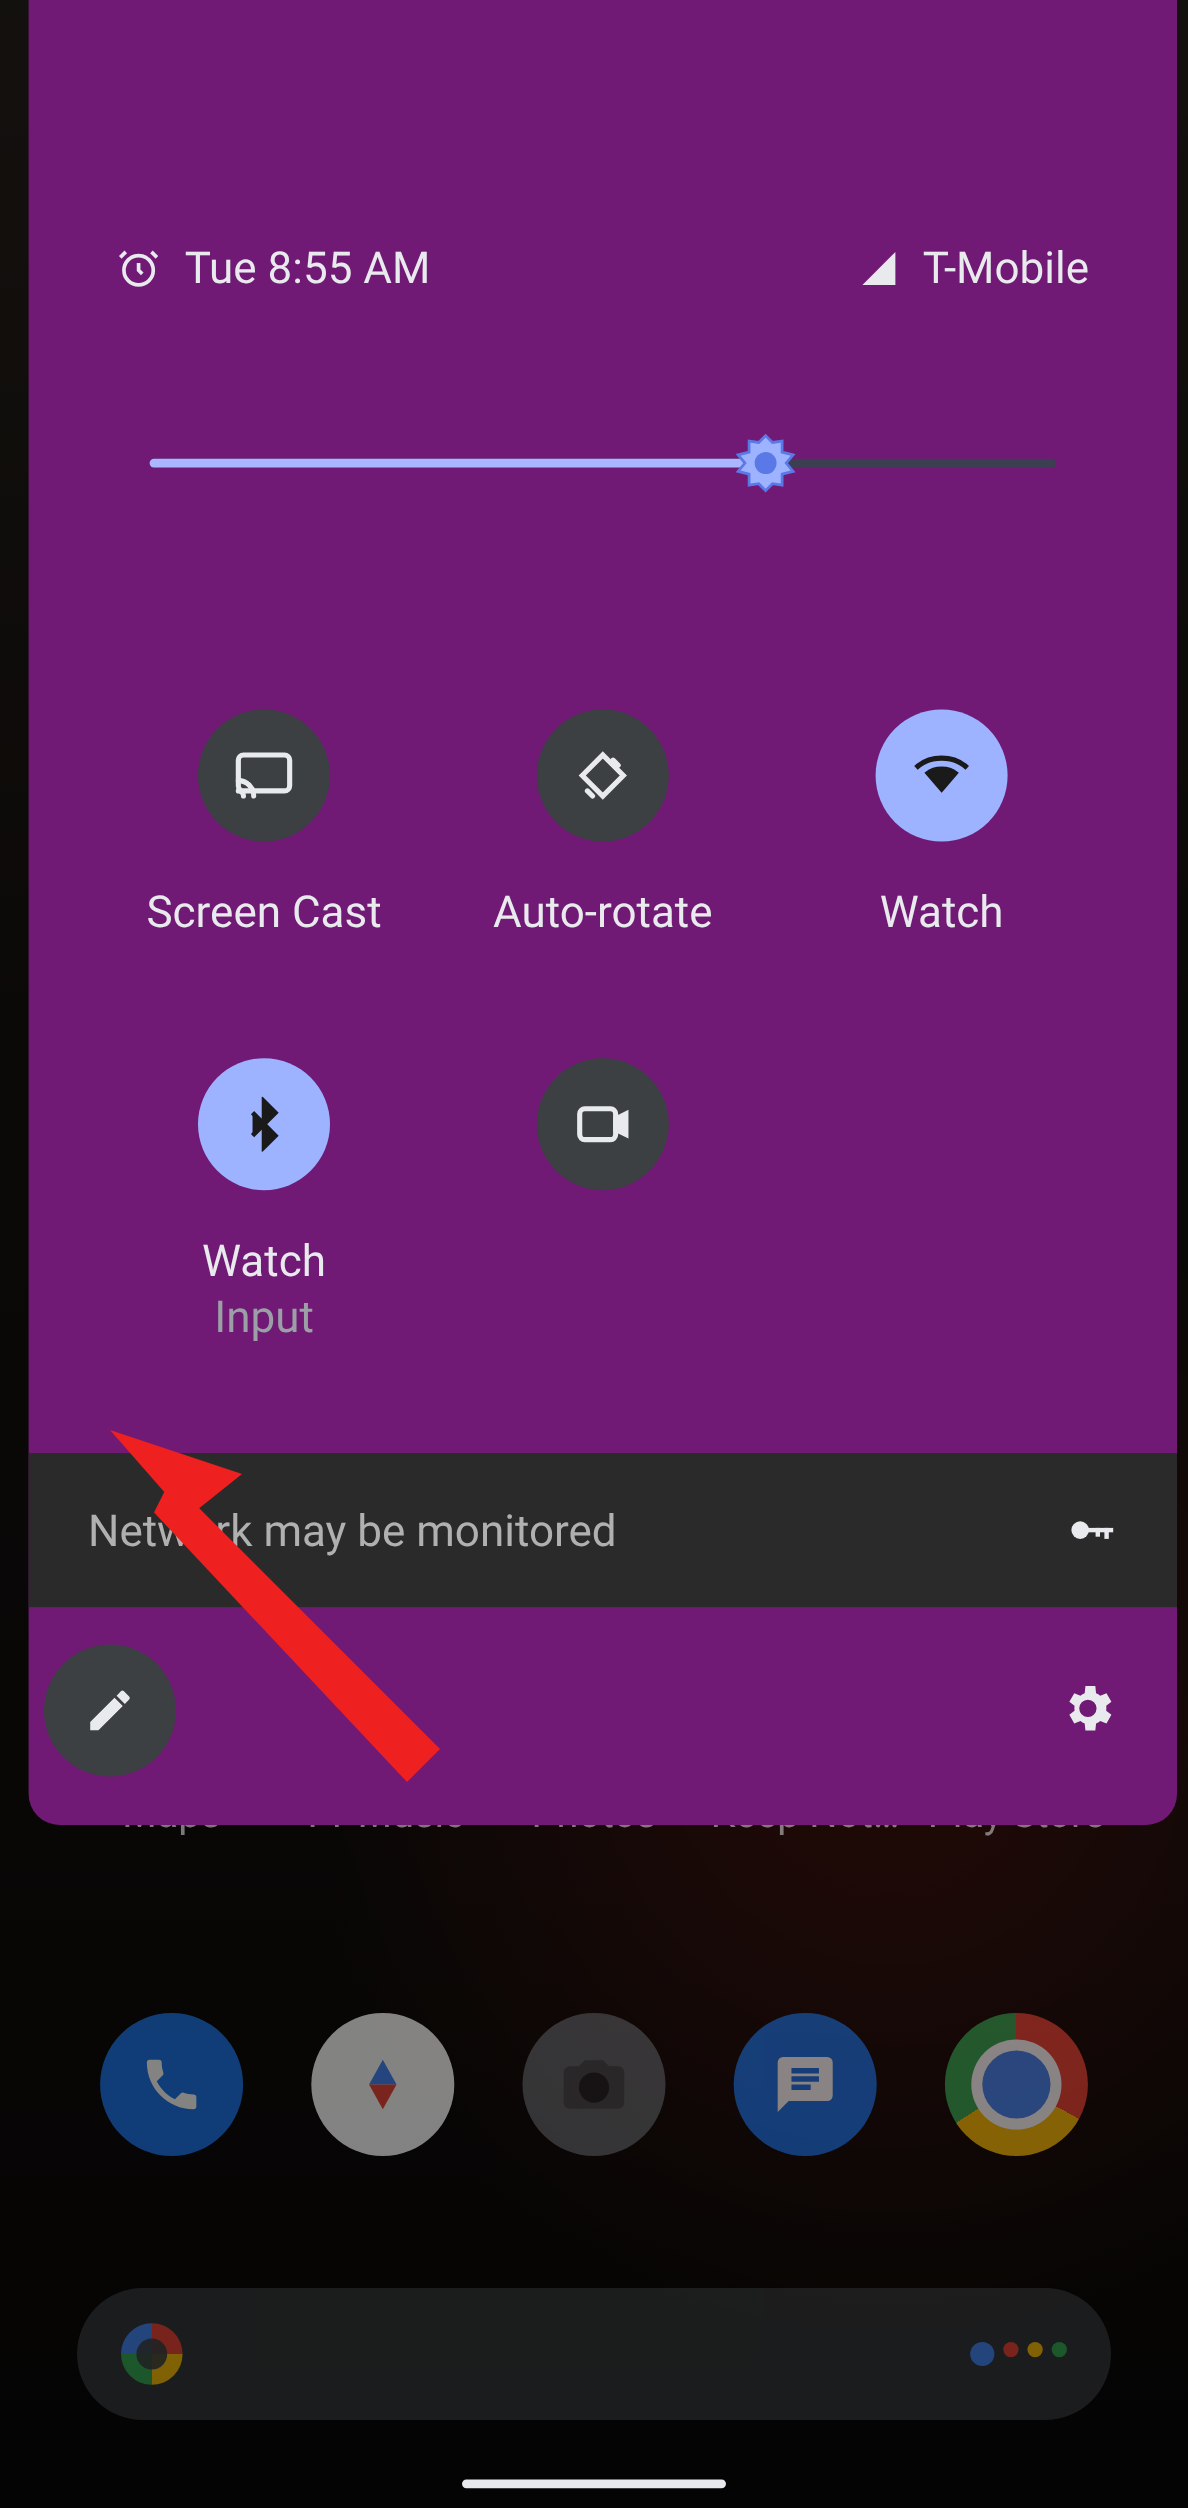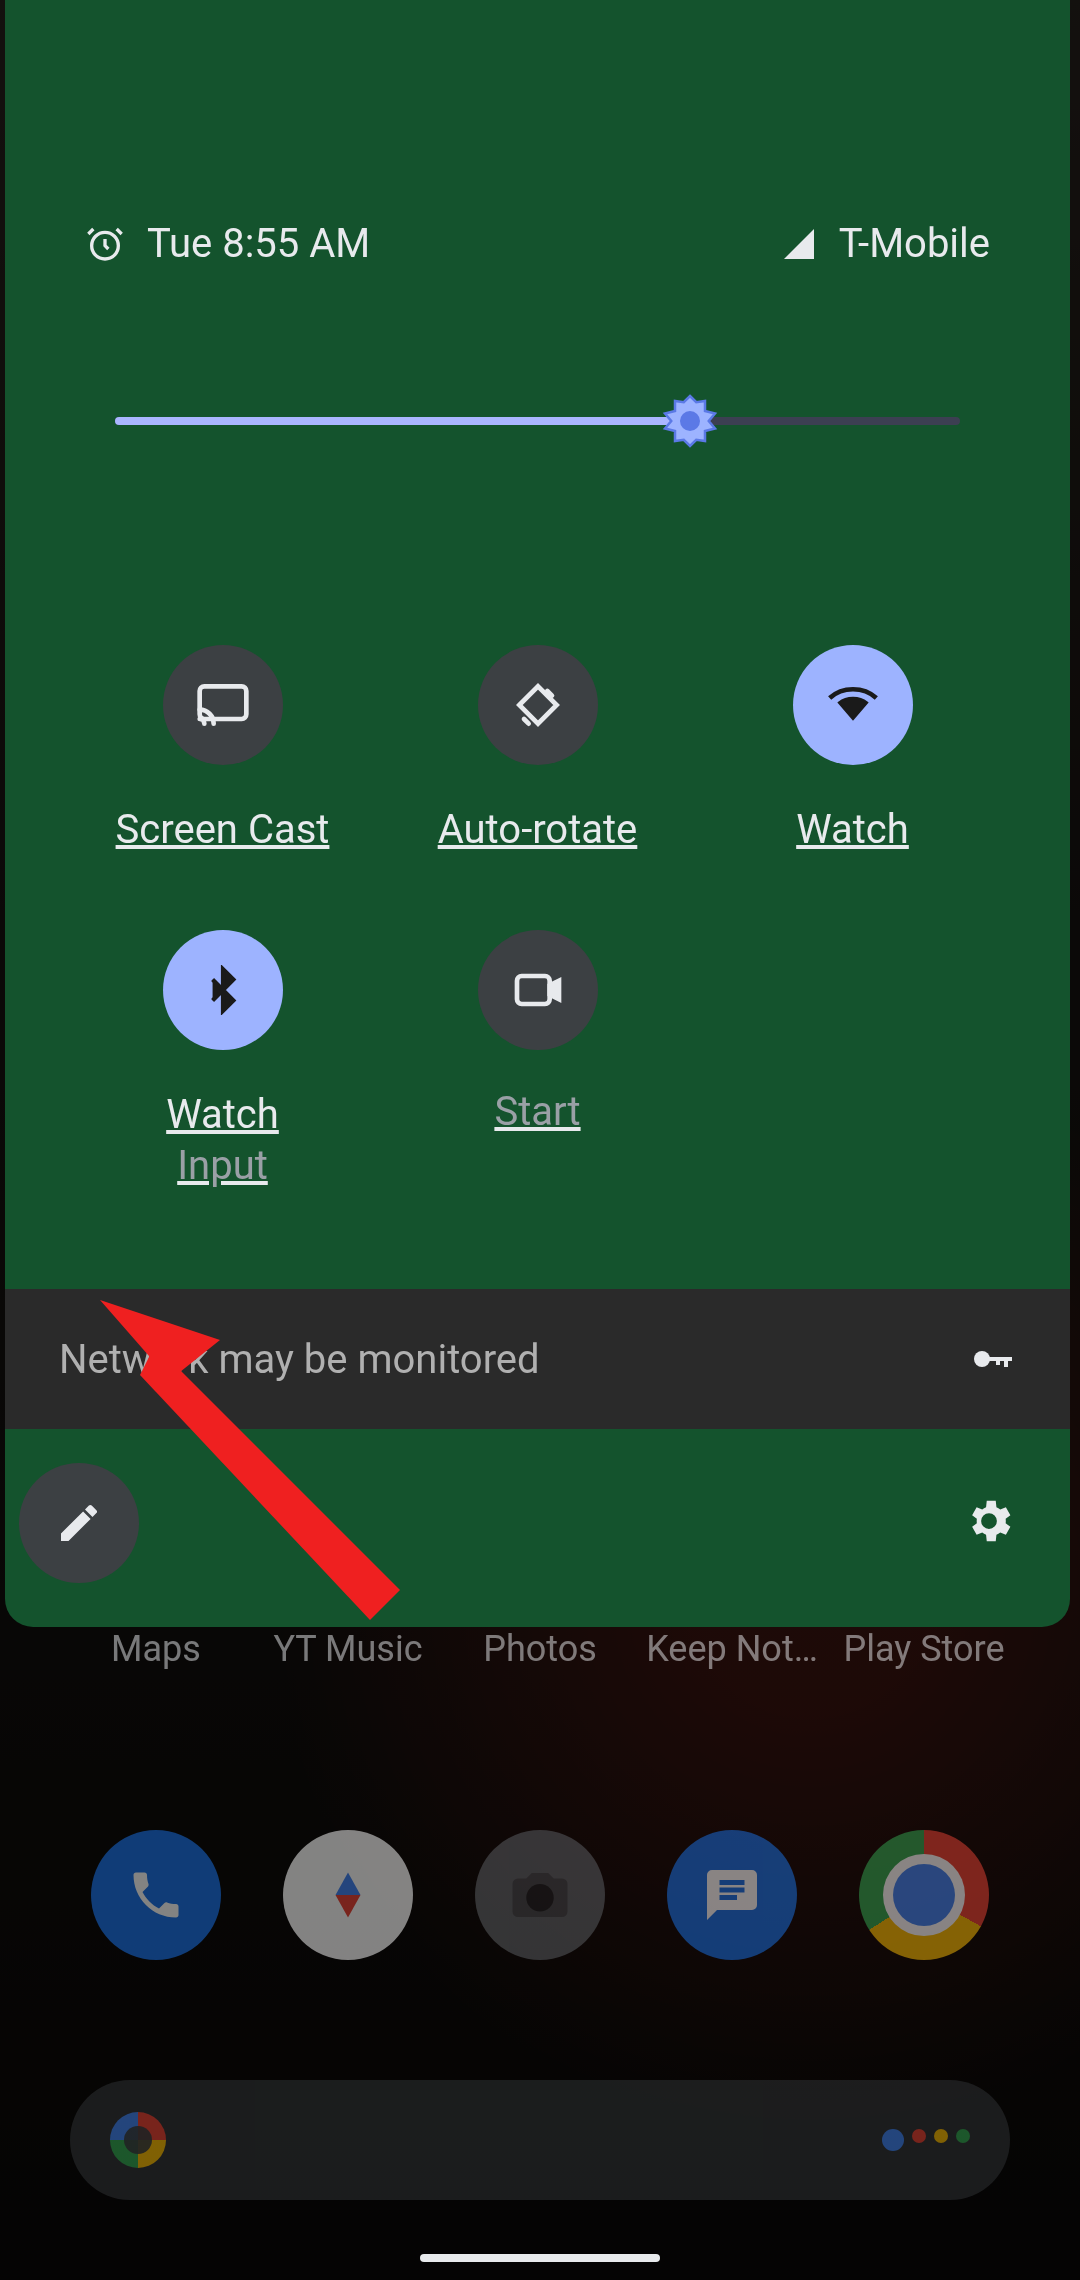--- a/index.html
+++ b/index.html
@@ -18,22 +18,22 @@
 
   
   .status-bar {
     position: absolute; top: 0; left: 0; right: 0; height: 190px;
     padding: 90px 76px 0 76px;
     color: #fff; font-size: 48px; font-weight: 500;
   }
 
   
   .qs-panel {
-    position: absolute; left: 5px; right: 10px; top: 260px;
-    background: #14532d; border-radius: 0 0 28px 28px;
+    position: absolute; left: 26px; right: 10px; top: 260px;
+    background: #701a75; border-radius: 0 0 28px 28px;
     color: #e8eaed;
     padding-bottom: 10px;
   }
   .qs-header {
     display: flex; align-items: center; justify-content: space-between;
     padding: 110px 80px 40px 80px; 
     font-size: 40px; color: #e8eaed;
   }
   .qs-header-left { display:flex; align-items:center; gap:22px; }
   .qs-header-right { display:flex; align-items:center; gap:22px; font-size:40px; }
@@ -48,21 +48,21 @@
   .slider-fill { position:absolute; left:0; top:0; bottom:0; width:68%; background:#aab6ff; border-radius:4px; }
   .slider-thumb {
     position:absolute; top:50%; left:68%; transform:translate(-50%,-50%);
     width:60px; height:60px; 
   }
   .slider-thumb svg { display:block; }
 
   
   .tile-grid {
     display:grid; grid-template-columns: repeat(3, 1fr);
-    row-gap: 73px; padding: 180px 60px 100px 60px; text-decoration: underline;
+    row-gap: 105px; padding: 180px 60px 100px 60px;
   }
   .tile { display:flex; flex-direction:column; align-items:center; gap:38px; }
   .tile-circle {
     width:120px; height:120px; border-radius:60px;
     display:flex; align-items:center; justify-content:center;
     background:#3c4043;
   }
   .tile-circle.on { background:#9db3ff; }
   .tile-circle.on svg { fill:#1a1a1a; stroke:#1a1a1a; }
   .tile-label { font-size:40px; color:#e8eaed; text-align:center; line-height:1.35; }
@@ -299,21 +299,20 @@
     <div class="tile">
       <div class="tile-circle">
           <span class="icon">
         <svg width="56" height="56" viewBox="0 0 24 24" fill="none" stroke="#e8eaed" stroke-width="2">
               <rect x="3" y="6" width="14" height="12" rx="2"></rect>
               <path d="M17 10l4-2v8l-4-2z" fill="#e8eaed"></path>
             </svg>
       </span>
         </div>
       <div>
-        <div class="tile-sub" style="text-align:center">Start</div>
       </div>
     </div>
   </div>
 
   <div class="mon-bar">
     <span>Network may be monitored</span>
     <span class="icon">
       <svg width="48" height="48" viewBox="0 0 24 24" fill="#e8eaed">
           <circle cx="7" cy="12" r="4"></circle>
           <rect x="9" y="11" width="13" height="2"></rect>

